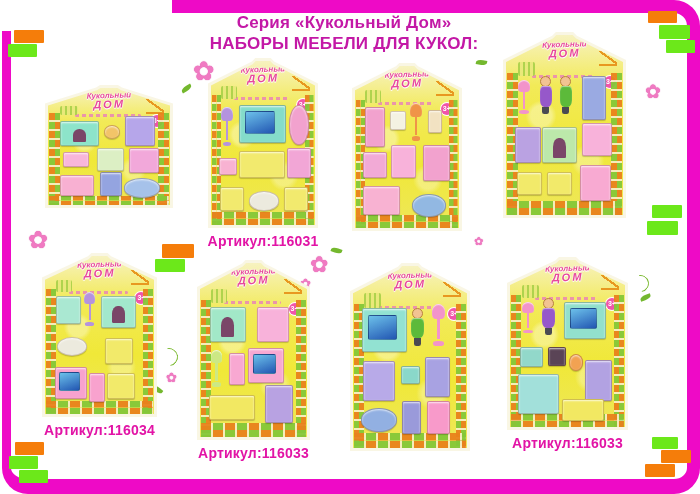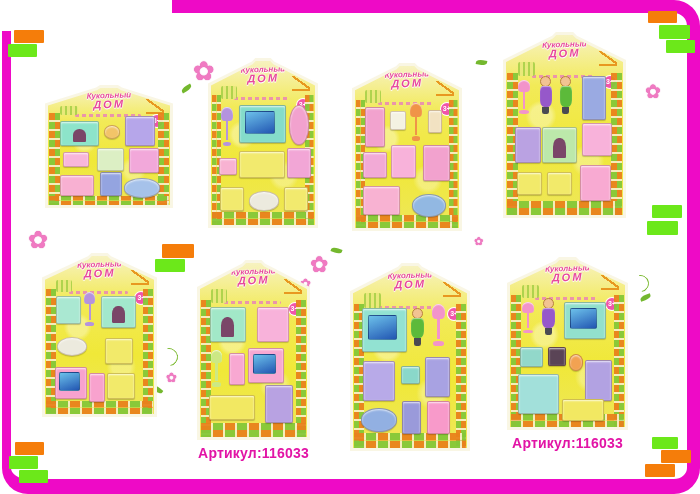--- a/index.html
+++ b/index.html
@@ -96,20 +96,24 @@
   .article { position:absolute; left:50%; transform:translateX(-50%); white-space:nowrap;
              font-size:14px; font-weight:bold; color:var(--article,#e214a6); letter-spacing:.2px; }
 </style>
 </head>
 <body>
 
 <div id="stage">
   <div class="frame"></div>
   <div class="patch patch-top"></div>
   <div class="patch patch-left"></div>
+  <div class="header">
+    <div class="title-line">Серия «Кукольный Дом»</div>
+    <div class="title-line">НАБОРЫ МЕБЕЛИ ДЛЯ КУКОЛ:</div>
+  </div>
   <div id="accents">
       <div class="accent" style="left: 14px; top: 30px; width: 30px; height: 13px; background: rgb(245, 125, 10);"></div>
       <div class="accent" style="left: 8px; top: 44px; width: 29px; height: 13px; background: rgb(108, 232, 26);"></div>
       <div class="accent" style="left: 648px; top: 11px; width: 29px; height: 12px; background: rgb(245, 125, 10);"></div>
       <div class="accent" style="left: 659px; top: 25px; width: 31px; height: 14px; background: rgb(108, 232, 26);"></div>
       <div class="accent" style="left: 666px; top: 40px; width: 29px; height: 13px; background: rgb(108, 232, 26);"></div>
       <div class="accent" style="left: 162px; top: 244px; width: 32px; height: 14px; background: rgb(245, 125, 10);"></div>
       <div class="accent" style="left: 155px; top: 259px; width: 30px; height: 13px; background: rgb(108, 232, 26);"></div>
       <div class="accent" style="left: 652px; top: 205px; width: 30px; height: 13px; background: rgb(108, 232, 26);"></div>
       <div class="accent" style="left: 647px; top: 221px; width: 31px; height: 14px; background: rgb(108, 232, 26);"></div>
@@ -190,20 +194,21 @@
             </div>
             <div class="toy toy-oval" style="left: 75%; top: 27%; width: 17%; height: 23%; background: rgb(242, 162, 206);"></div>
             <div class="toy toy-box" style="left: 8%; top: 59%; width: 15%; height: 9%; background: rgb(248, 178, 210);"></div>
             <div class="toy toy-box" style="left: 27%; top: 55%; width: 42%; height: 15%; background: rgb(242, 234, 110);"></div>
             <div class="toy toy-box" style="left: 73%; top: 53%; width: 21%; height: 17%; background: rgb(242, 166, 214);"></div>
             <div class="toy toy-box" style="left: 9%; top: 77%; width: 21%; height: 13%; background: rgb(242, 234, 110);"></div>
             <div class="toy toy-oval" style="left: 37%; top: 79%; width: 26%; height: 11%; background: rgb(236, 234, 222);"></div>
             <div class="toy toy-box" style="left: 70%; top: 77%; width: 21%; height: 13%; background: rgb(242, 234, 110);"></div>
           </div>
         </div>
+        <div class="article" style="top: 175px;">Артикул:116031</div>
       </div>
       <div class="card" style="left: 352px; top: 63px; width: 110px; height: 194px;">
         <div class="pkg" style="height: 168px;">
           <div class="face">
             <div class="logo">
               <div class="logo1">Кукольный</div>
               <div class="logo2">ДОМ</div>
             </div>
             <div class="rooficon"></div>
             <div class="age-badge">3+</div>
@@ -294,20 +299,21 @@
             </div>
             <div class="toy toy-oval" style="left: 11%; top: 51%; width: 26%; height: 11%; background: rgb(236, 234, 222);"></div>
             <div class="toy toy-box" style="left: 55%; top: 52%; width: 24%; height: 15%; background: rgb(242, 234, 106);"></div>
             <div class="toy toy-tv" style="left: 9%; top: 70%; width: 28%; height: 19%; background: rgb(248, 162, 206);">
               <div class="screen"></div>
             </div>
             <div class="toy toy-box" style="left: 40%; top: 74%; width: 13%; height: 17%; background: rgb(248, 162, 206);"></div>
             <div class="toy toy-box" style="left: 57%; top: 74%; width: 24%; height: 15%; background: rgb(242, 234, 106);"></div>
           </div>
         </div>
+        <div class="article" style="top: 169px;">Артикул:116034</div>
       </div>
       <div class="card" style="left: 197px; top: 260px; width: 113px; height: 206px;">
         <div class="pkg" style="height: 180px;">
           <div class="face">
             <div class="logo">
               <div class="logo1">Кукольный</div>
               <div class="logo2">ДОМ</div>
             </div>
             <div class="rooficon"></div>
             <div class="age-badge">3+</div>

